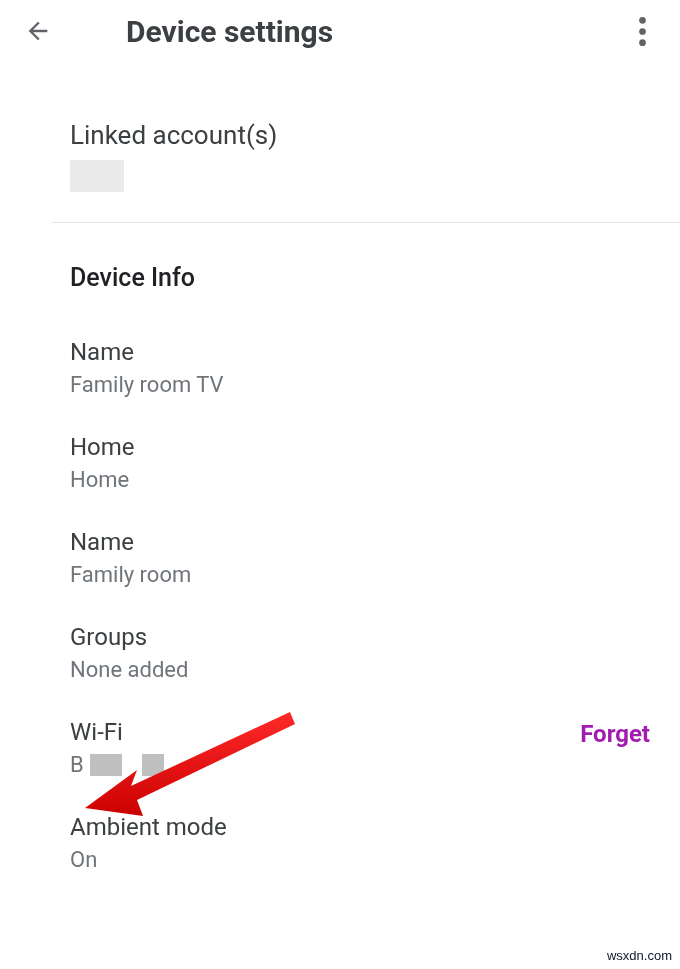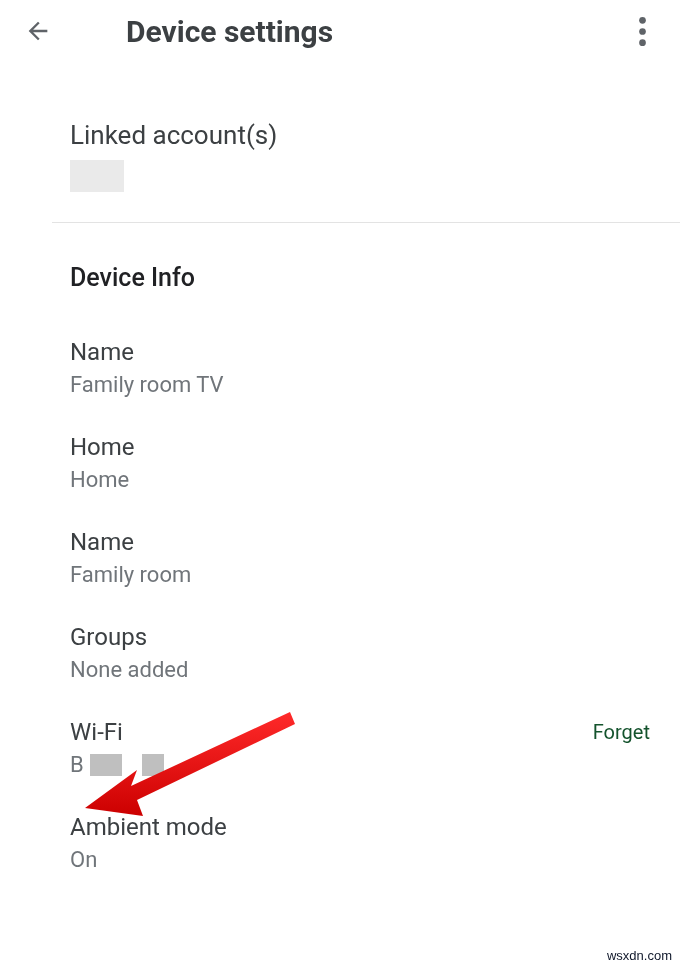--- a/index.html
+++ b/index.html
@@ -101,23 +101,23 @@
       color: #70757a;
       font-weight: 400;
     }
     .wifi-row {
       display: flex;
       justify-content: space-between;
       align-items: flex-start;
     }
     .wifi-left { flex: 1; }
     .forget-link {
-      font-size: 20px;
-      color: #14532d;
-      font-weight: 400;
+      font-size: 24px;
+      color: #a21caf;
+      font-weight: 700;
       padding-top: 2px;
       cursor: pointer;
     }
     .wifi-value-line {
       display: flex;
       align-items: center;
       gap: 6px;
     }
     .wifi-prefix {
       font-size: 22px;

